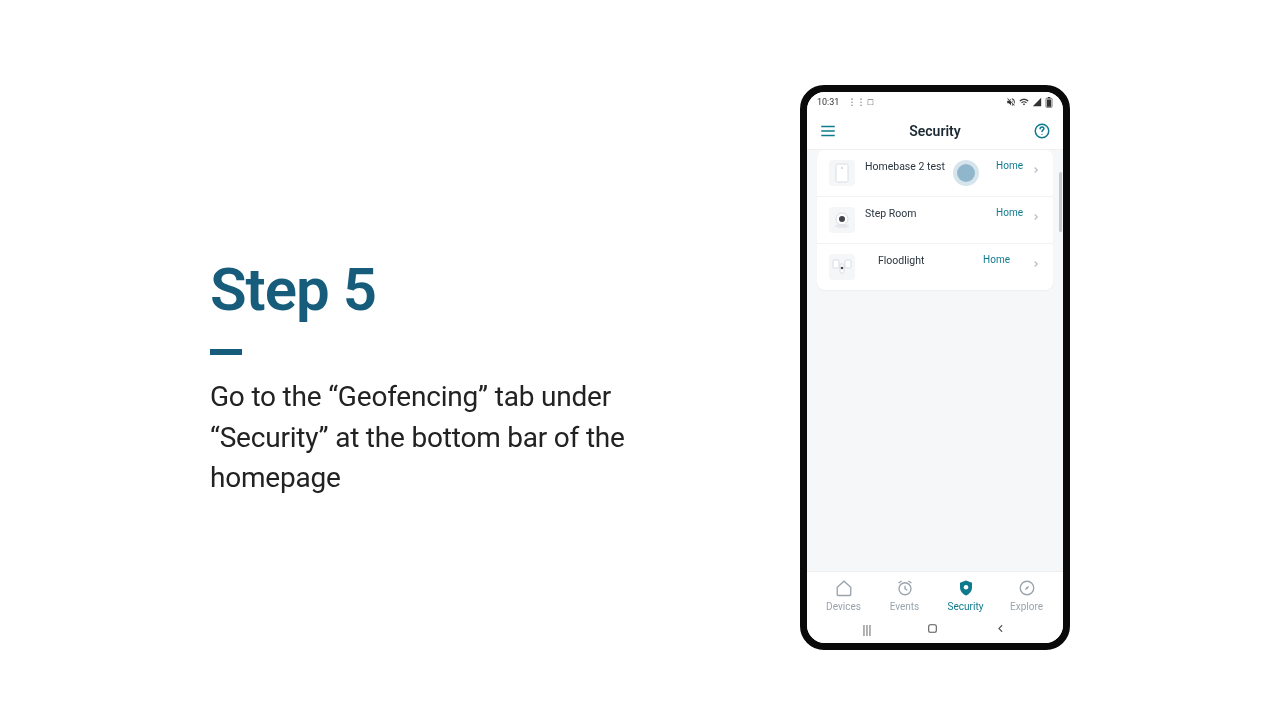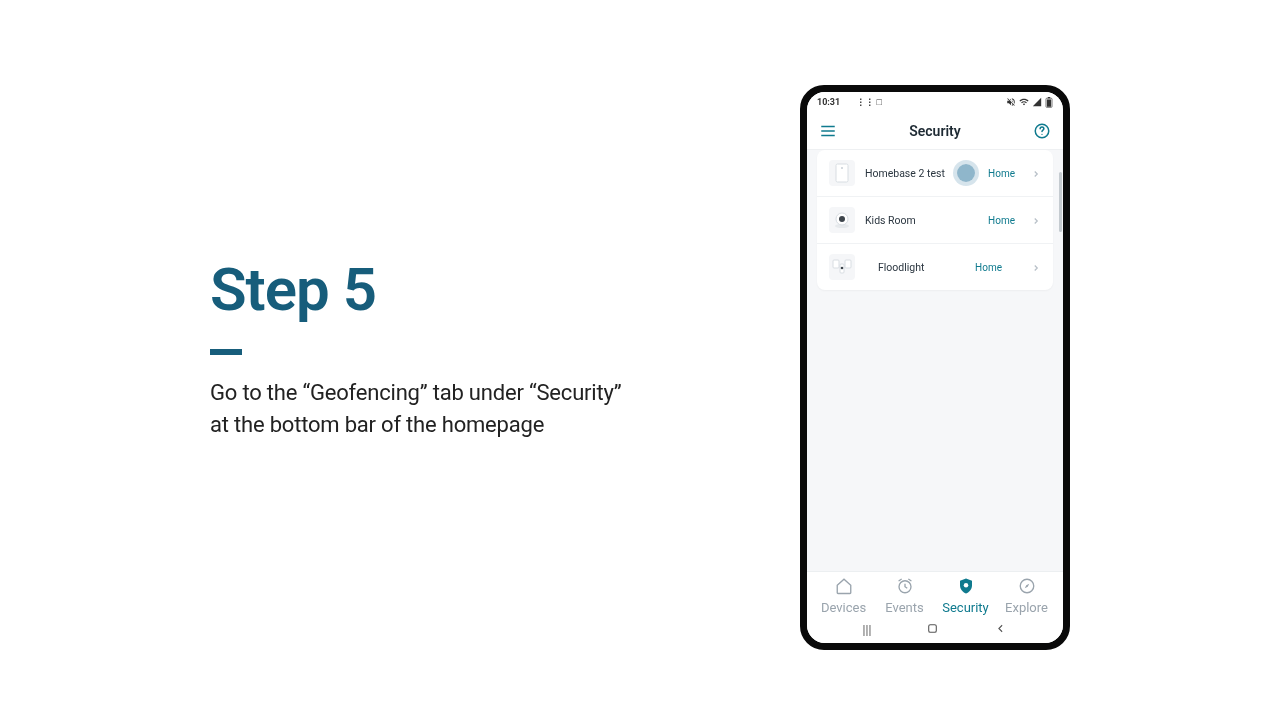--- a/index.html
+++ b/index.html
@@ -27,21 +27,21 @@
     line-height: 1.05;
   }
   .step-underline {
     width: 32px;
     height: 6px;
     background: #175d7b;
     margin-top: 28px;
     margin-bottom: 22px;
   }
   .step-body {
-    font-size: 22px;
+    font-size: 28px;
     color: #222;
     line-height: 1.45;
     letter-spacing: -0.2px;
   }
 
   
   .phone {
     position: absolute;
     left: 800px;
     top: 85px;
@@ -67,21 +67,21 @@
   .statusbar {
     height: 20px;
     background: #fff;
     display: flex;
     align-items: center;
     justify-content: space-between;
     padding: 0 10px;
     font-size: 9px;
     color: #333;
   }
-  .statusbar .left { display: flex; align-items: center; gap: 16px; font-weight: bold; }
+  .statusbar .left { display: flex; align-items: center; gap: 8px; }
   .statusbar .right { display: flex; align-items: center; gap: 3px; }
   .statusbar svg { display: block; }
 
   
   .app-header {
     height: 38px;
     background: #fff;
     display: flex;
     align-items: center;
     justify-content: space-between;
@@ -105,21 +105,20 @@
   
   .device-list {
     margin: 0 10px;
     background: #fff;
     border-radius: 8px;
     overflow: hidden;
     box-shadow: 0 1px 2px rgba(0,0,0,0.04);
   }
   .device-row {
     display: flex;
-    align-items: center;
     padding: 10px 12px;
     border-bottom: 1px solid #f0f2f4;
     position: relative;
   }
   .device-row:last-child { border-bottom: none; gap: 13px; }
   .device-thumb {
     width: 26px;
     height: 26px;
     border-radius: 4px;
     background: #f5f6f8;
@@ -127,21 +126,21 @@
     display:flex;align-items:center;justify-content:center;
   }
   .device-name {
     flex: 1;
     font-size: 10.5px;
     color: #2b3640;
   }
   .device-status {
     font-size: 10px;
     color: #0f7a8e;
-    margin-right: 16px;
+    margin-right: 8px;
   }
   .chevron { color: #b8c0c8; }
 
   .touch-indicator {
     position: absolute;
     width: 18px;
     height: 18px;
     border-radius: 50%;
     background: rgba(51,122,161,0.55);
     box-shadow: 0 0 0 4px rgba(51,122,161,0.2);
@@ -161,21 +160,21 @@
     justify-content: space-around;
     align-items: center;
     padding: 4px 6px 2px;
   }
   .tab {
     display: flex;
     flex-direction: column;
     align-items: center;
     gap: 2px;
     color: #9aa4ad;
-    font-size: 13px;
+    font-size: 10px;
     width: 50px;
   }
   .tab.active { color: #0f7a8e; }
   .tab svg { width: 18px; height: 18px; }
 
   
   .android-nav {
     height: 26px;
     background: #fff;
     display: flex;
@@ -279,21 +278,21 @@
       </div>
 
       <div class="device-row">
         <div class="device-thumb">
           <svg width="20" height="20" viewBox="0 0 20 20">
               <ellipse cx="10" cy="16" rx="7" ry="2" fill="#e6e9ec"></ellipse>
               <circle cx="10" cy="9" r="6" fill="#fff" stroke="#d8dde2"></circle>
               <circle cx="10" cy="9" r="3" fill="#3e454c"></circle>
             </svg>
         </div>
-        <div class="device-name">Kids Room</div>
+        <div class="device-name">Step Room</div>
         <div class="device-status">Home</div>
         <span class="chevron">
           <svg width="10" height="10" viewBox="0 0 24 24" fill="none" stroke="currentColor" stroke-width="3">
               <polyline points="9 18 15 12 9 6"></polyline>
             </svg>
         </span>
       </div>
 
       <div class="device-row">
         <div class="device-thumb">

